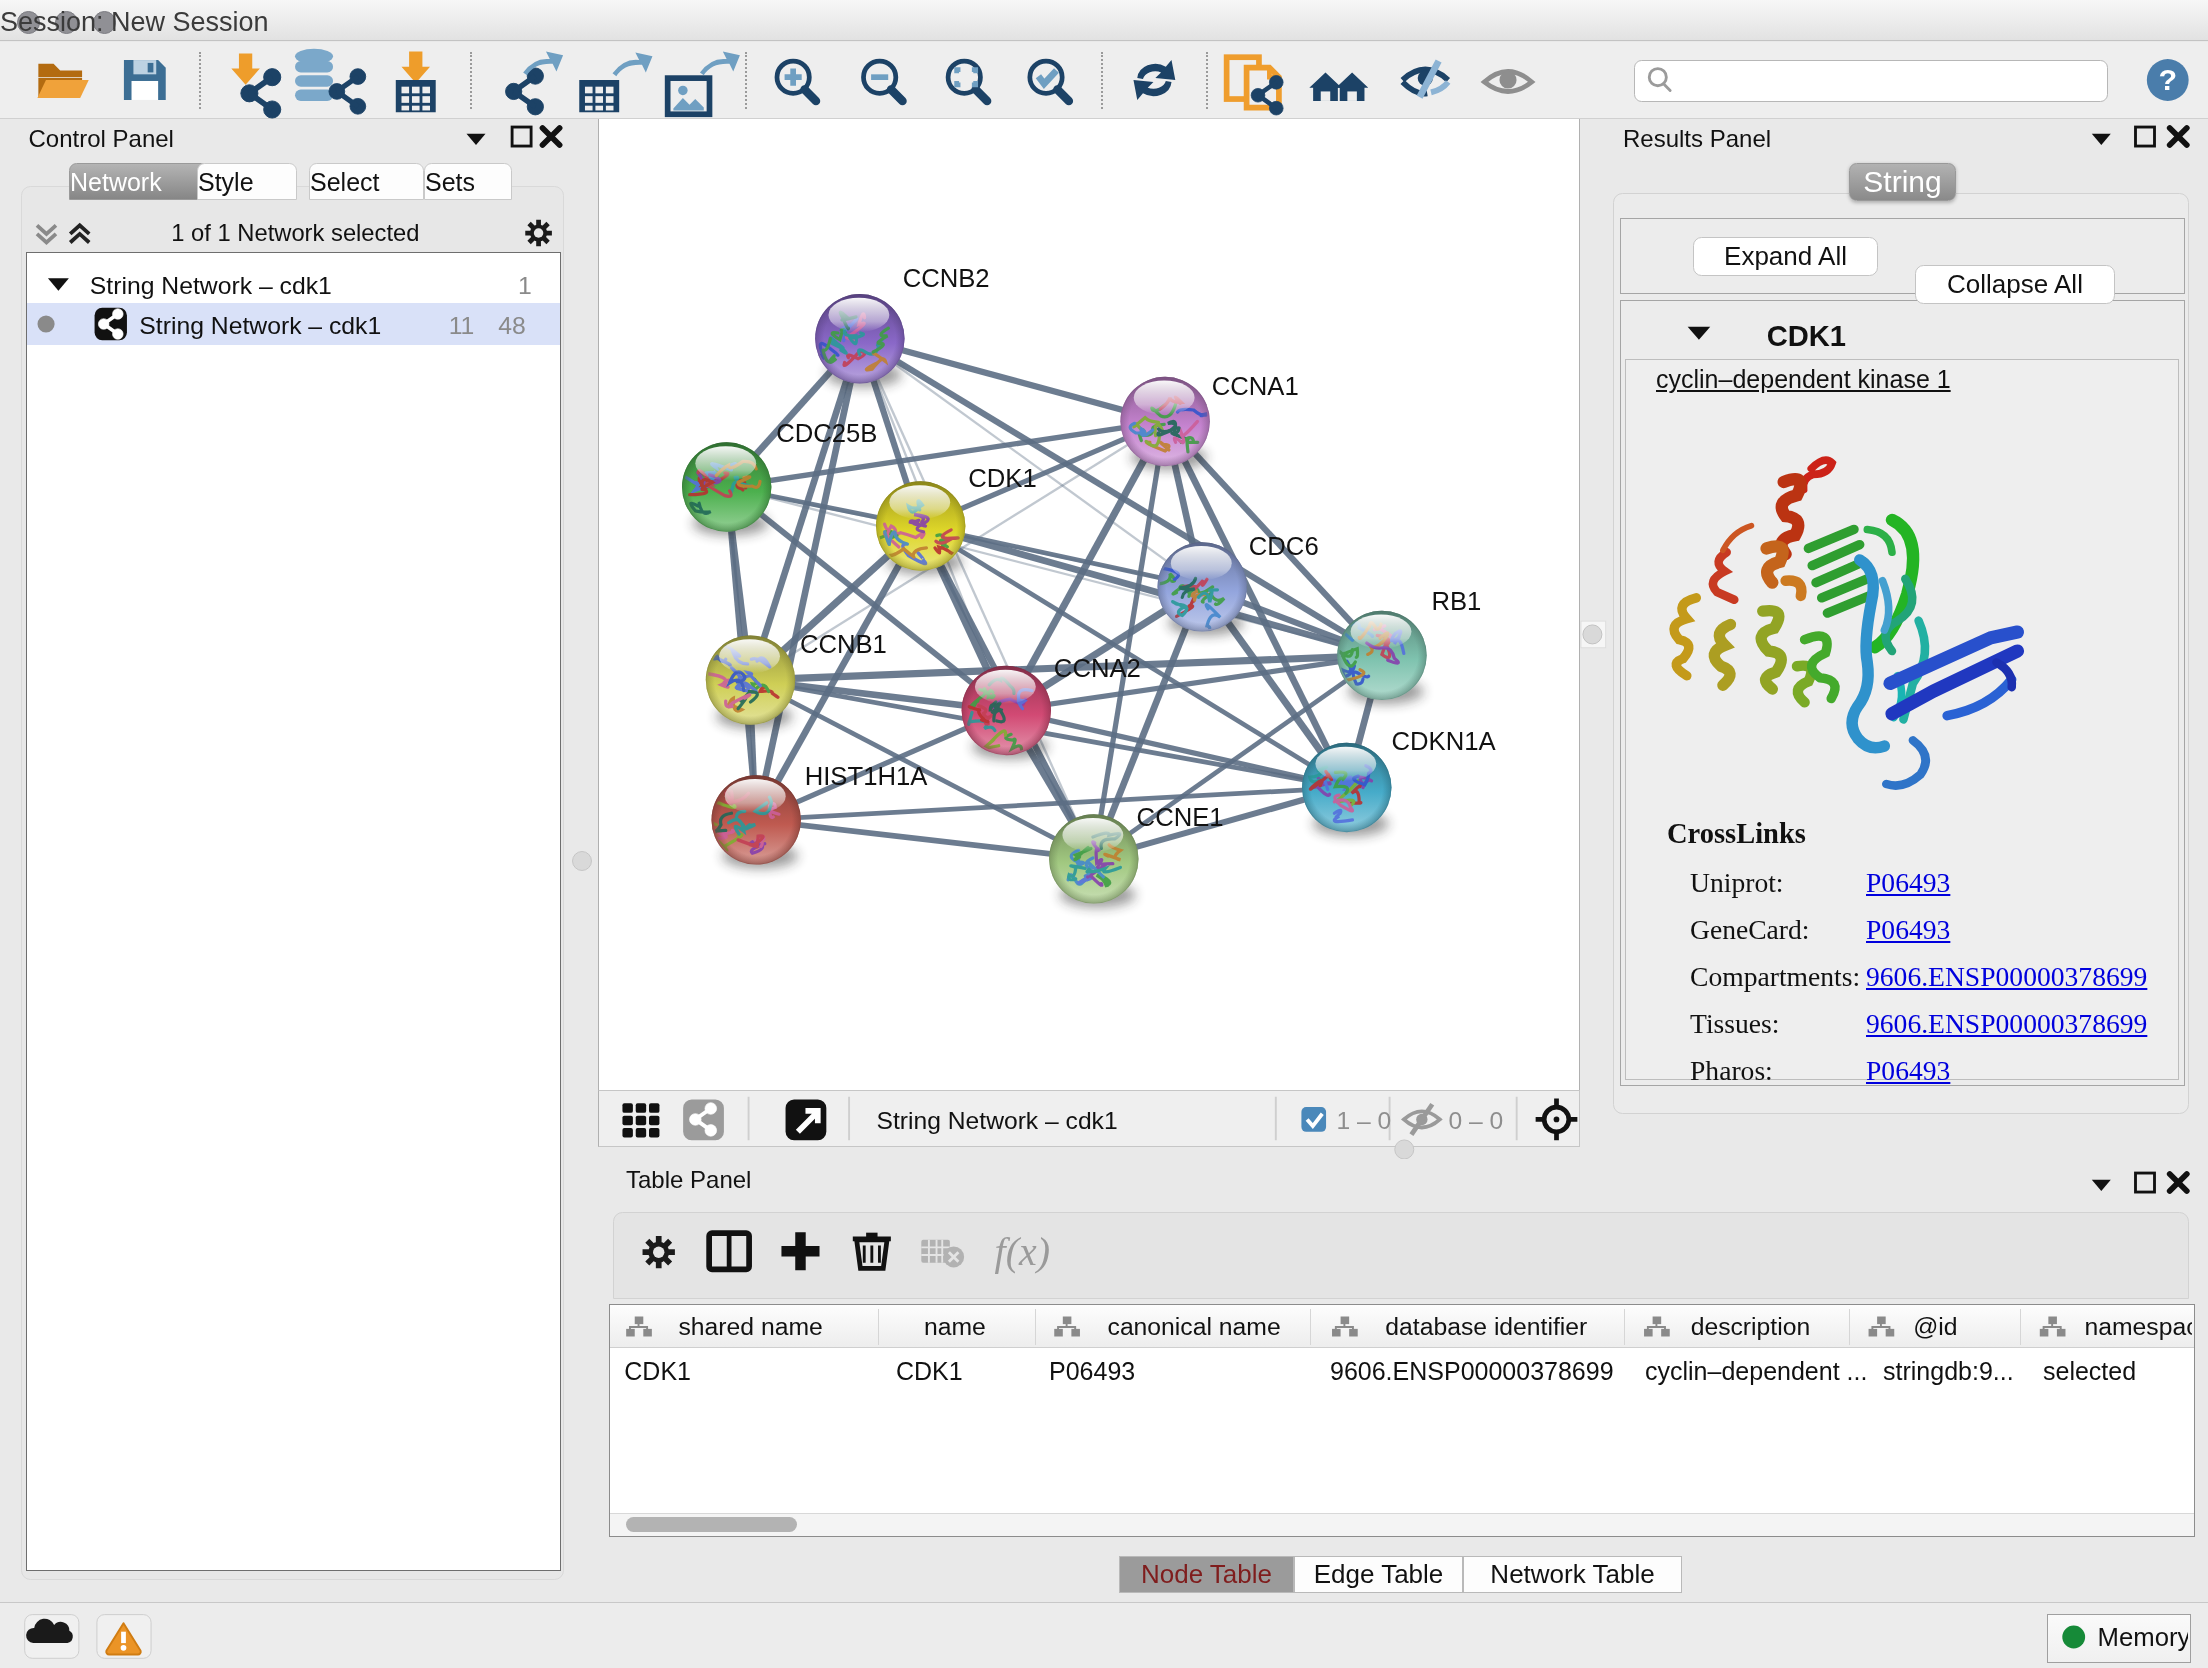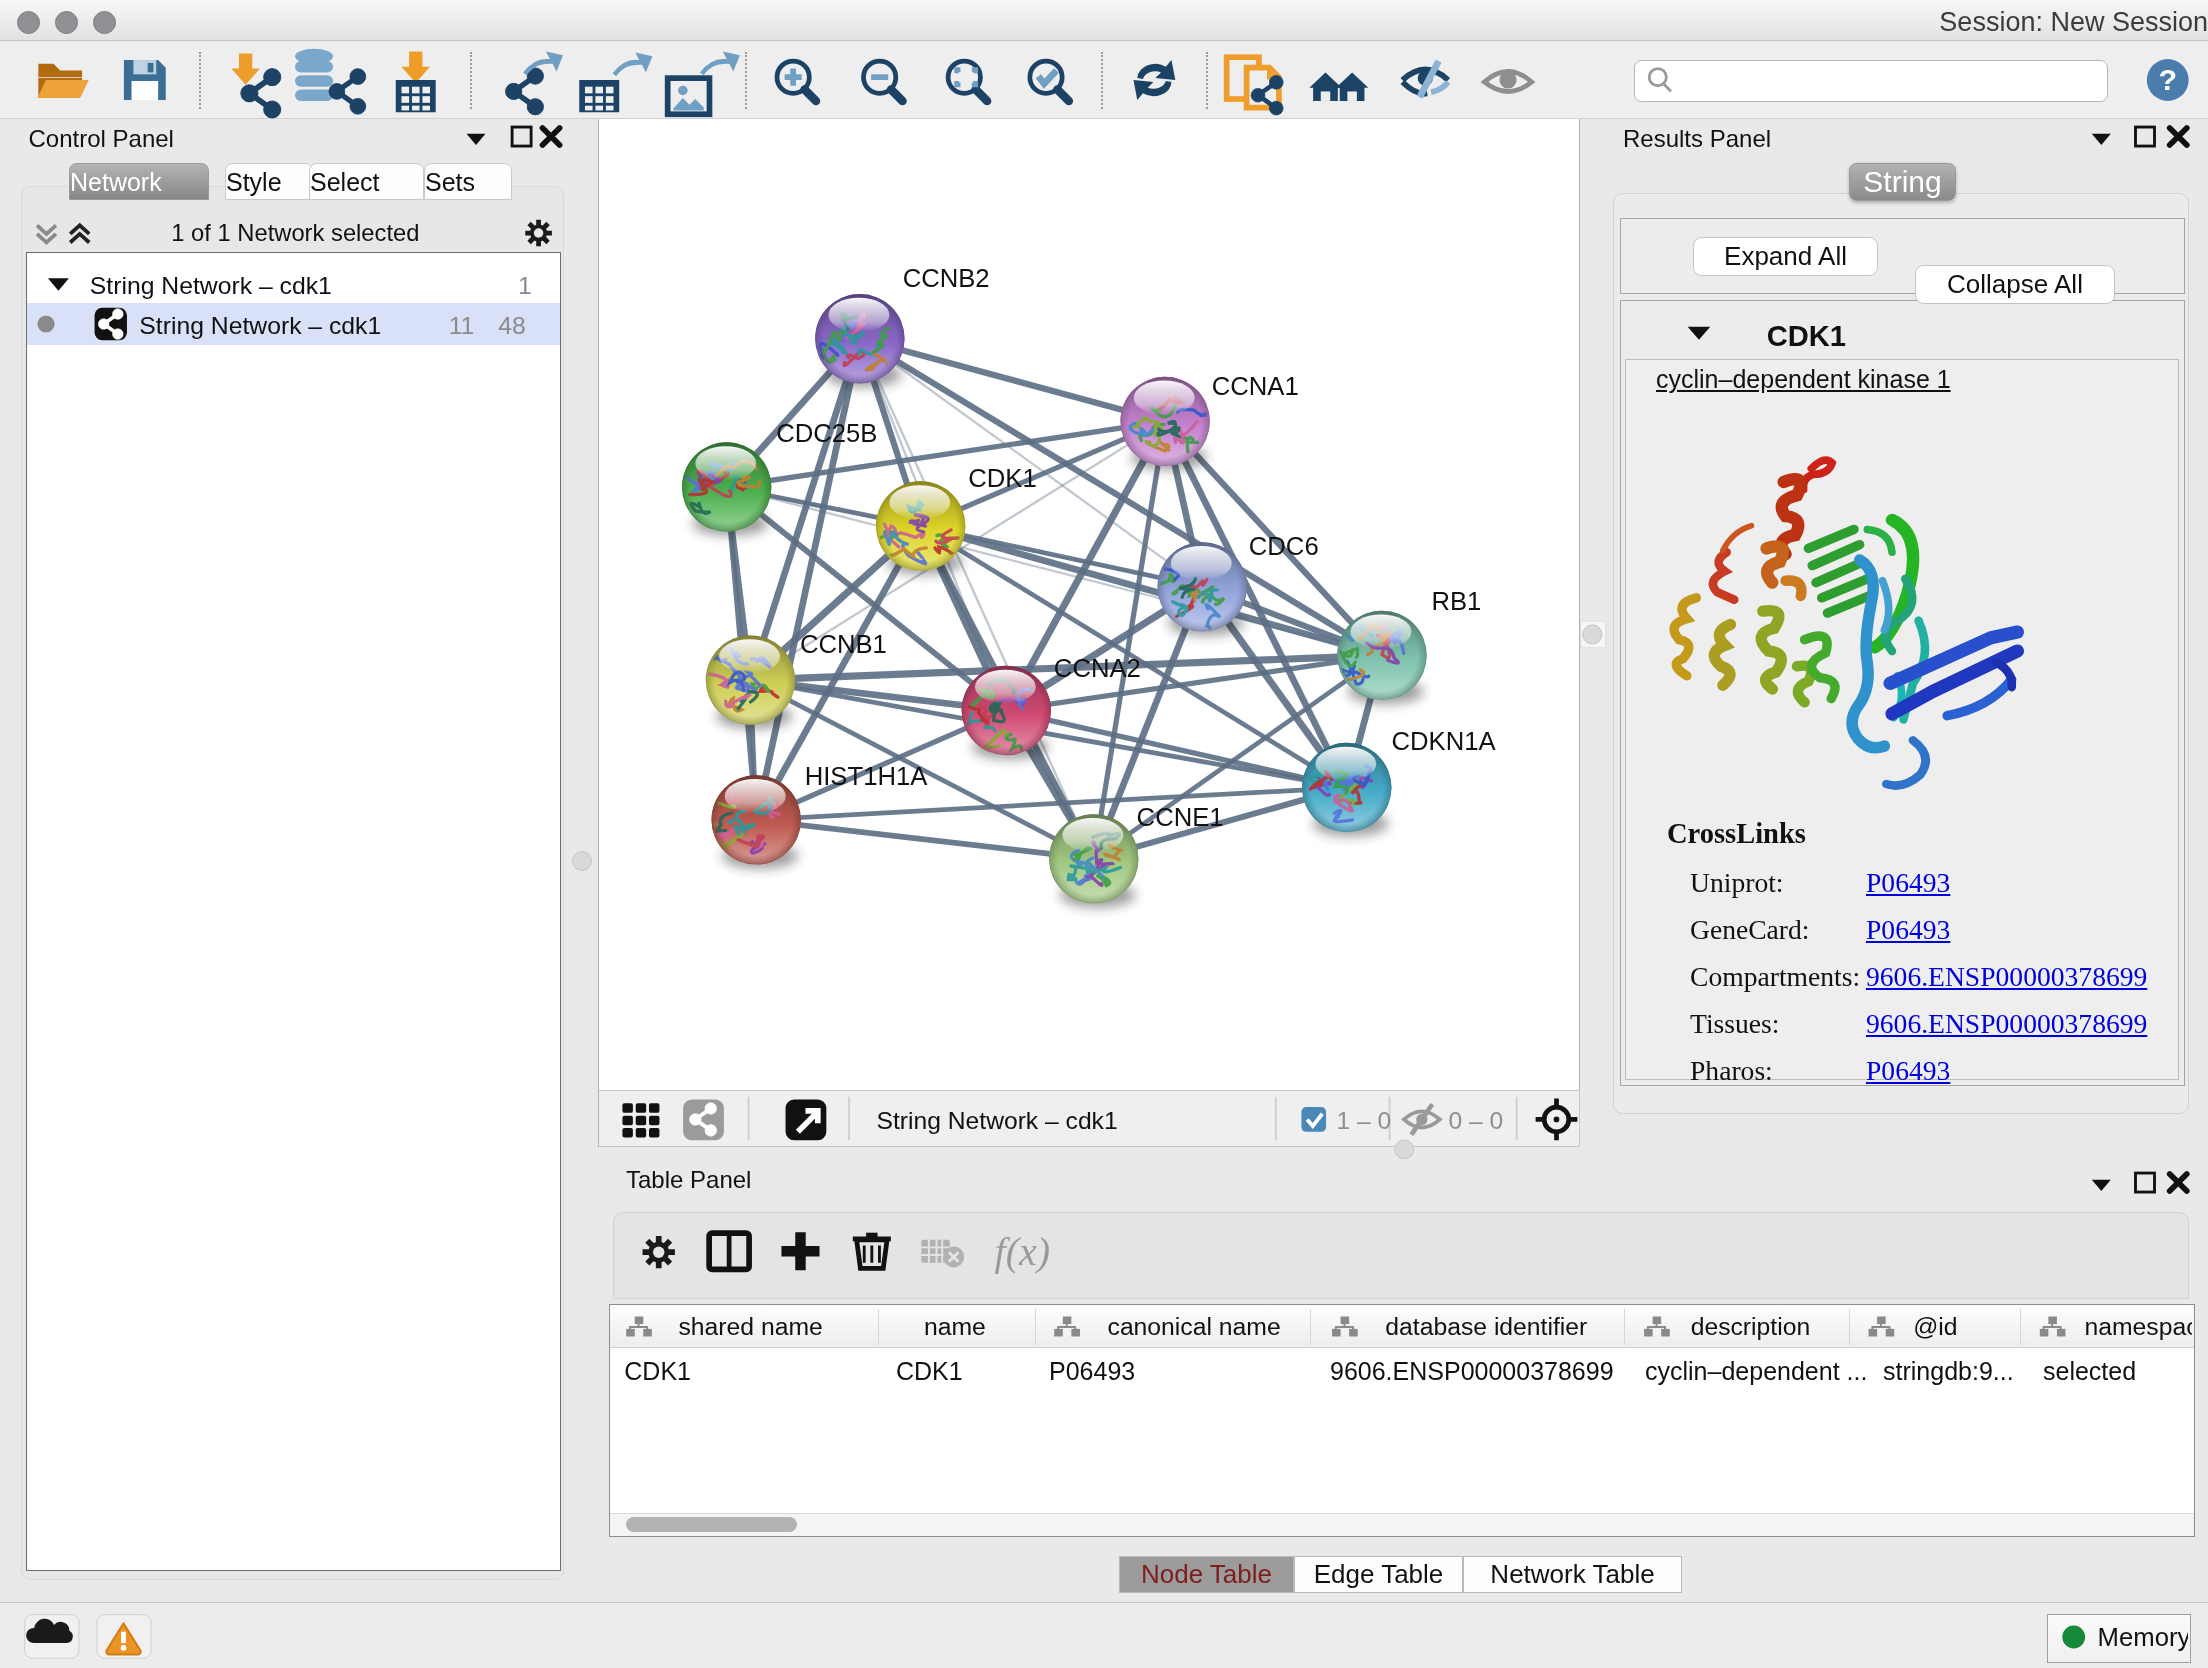--- a/index.html
+++ b/index.html
@@ -3,21 +3,21 @@
 <meta charset="utf-8">
 <style>
 * { margin:0; padding:0; box-sizing:border-box; }
 html,body { width:2208px; height:1668px; font-family:"Liberation Sans", sans-serif; background:#e9e9e9; overflow:hidden; position:relative; }
 .abs { position:absolute; }
 div > svg { position:absolute; left:0; top:0; display:block; }
 
 
 #titlebar { left:0; top:0; width:2208px; height:41px; background:linear-gradient(#f7f7f7,#e2e2e2); border-bottom:1px solid #c3c3c3; }
 .tl { position:absolute; top:10.5px; width:23px; height:23px; border-radius:50%; background:#909095; border:1px solid #7c7c82; }
-#title { position:absolute; top:6.7px; left:0; width:2208px; text-align:right; font-size:27px; color:#3b3b3b; }
+#title { position:absolute; top:6.7px; left:0; width:2208px; text-align:left; font-size:27px; color:#3b3b3b; }
 
 
 #toolbar { left:0; top:42px; width:2208px; height:77px; background:#eeeeee; border-bottom:1px solid #d0d0d0; }
 .tsep { position:absolute; top:9.5px; height:57px; width:0; border-left:2.9px dotted #9a9a9a; }
 #searchbox { position:absolute; left:1634px; top:18px; width:474px; height:42px; background:#ffffff; border:1.9px solid #b7b7b7; border-radius:7.6px; }
 
 
 .ptitle { font-size:24px; color:#111; }
 
 
@@ -247,21 +247,21 @@
           <path d="M30,24 L37,31" stroke-width="3" stroke-linecap="round"></path>
         </g>
       </svg>
     </div>
 </div>
 
 <div class="abs ptitle" id="cp-title">Control Panel</div>
 <div class="abs" id="cp-panel"></div>
 <div class="abs" id="cp-tabs">
   <div class="tab tabsel" style="left:0; width:140px;">Network</div>
-  <div class="tab" style="left:156px; width:88px;">Style</div>
+  <div class="tab" style="left:128px; width:100px;">Style</div>
   <div class="tab" style="left:240px; width:115px;">Select</div>
   <div class="tab" style="left:355px; width:88px;">Sets</div>
 </div>
 <svg class="abs" style="left:438px; top:124px;" width="133" height="27" viewBox="0 0 140 28">
   <path d="M30,10 l20,0 -10,12 z" fill="#111"></path>
   <rect x="78" y="3" width="20" height="20" fill="none" stroke="#111" stroke-width="3"></rect>
   <path d="M110,4 l18,18 M128,4 l-18,18" stroke="#111" stroke-width="6" stroke-linecap="round"></path>
 </svg>
 <div class="abs" id="cp-bar">
   <svg width="528" height="38" viewBox="0 0 555 40">

